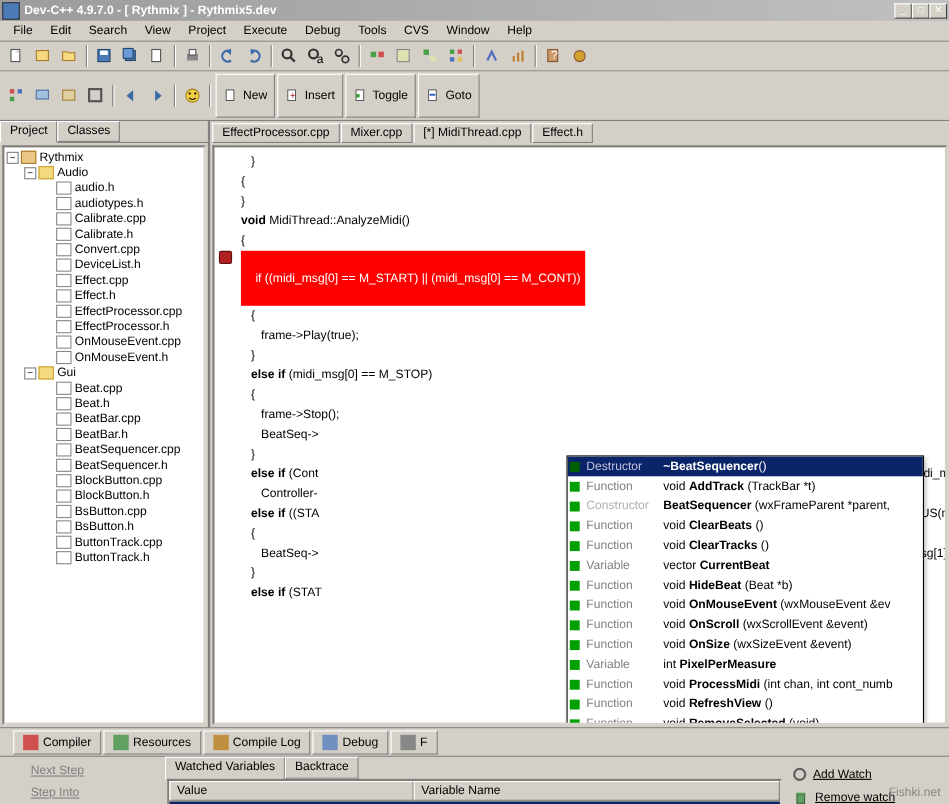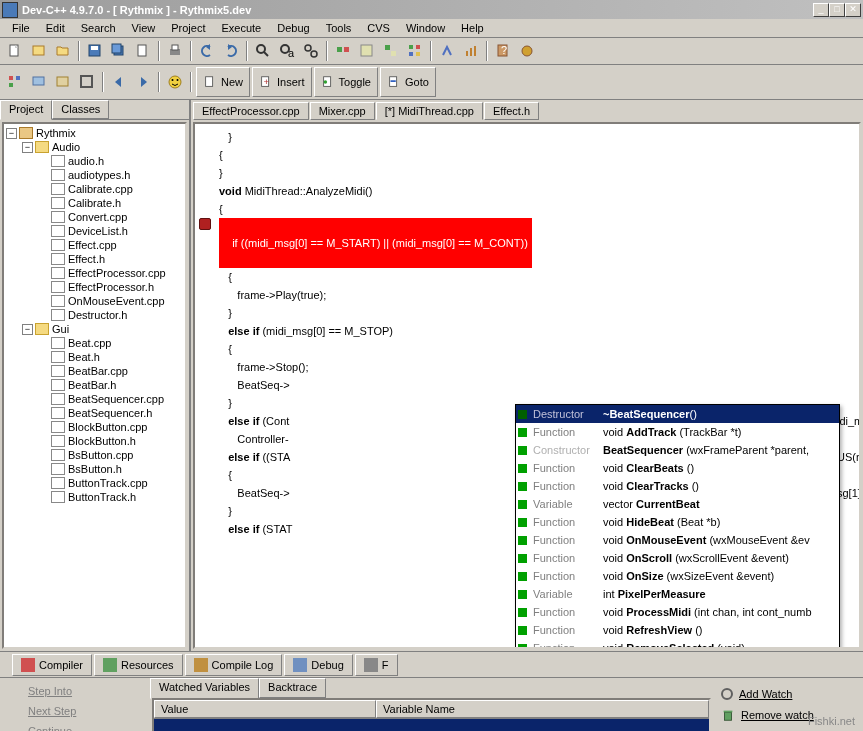--- a/index.html
+++ b/index.html
@@ -8,21 +8,21 @@
 .titlebar-icon { width: 16px; height: 16px; margin-right: 4px; background: #4a7ab8; border: 1px solid #333; }
 .titlebar-title { flex: 1; font-weight: bold; }
 .titlebar-btns { display: flex; gap: 0; }
 .tbtn { width: 16px; height: 14px; background: #d4d0c8; border: 1px solid; border-color: #fff #404040 #404040 #fff; text-align: center; line-height: 10px; font-size: 9px; cursor: pointer; font-family: Marlett, sans-serif; }
 .menubar { background: #d4d0c8; height: 19px; display: flex; align-items: center; padding: 0 4px; border-bottom: 1px solid #808080; }
 .menuitem { padding: 2px 8px; cursor: pointer; }
 .toolbar { background: #d4d0c8; padding: 2px 4px; display: flex; gap: 2px; align-items: center; border-bottom: 1px solid #808080; }
 .tb-btn { width: 22px; height: 22px; border: 1px solid #d4d0c8; cursor: pointer; display: inline-flex; align-items: center; justify-content: center; }
 .tb-btn svg { width: 16px; height: 16px; }
 .tb-sep { width: 2px; height: 20px; border-left: 1px solid #808080; border-right: 1px solid #fff; margin: 0 2px; }
-.tb-labeled { height: 30px; border: 1px solid; border-color: #fff #808080 #808080 #fff; background: #d4d0c8; padding: 0 6px; display: inline-flex; align-items: center; gap: 4px; cursor: pointer; }
+.tb-labeled { height: 40px; border: 1px solid; border-color: #fff #808080 #808080 #fff; background: #d4d0c8; padding: 0 6px; display: inline-flex; align-items: center; gap: 4px; cursor: pointer; }
 .workspace { display: flex; height: 551px; }
 .left-panel { width: 189px; background: #d4d0c8; display: flex; flex-direction: column; }
 .tabs { display: flex; height: 20px; border-bottom: 1px solid #808080; }
 .tab { padding: 2px 8px; border: 1px solid; border-color: #fff #808080 #808080 #fff; background: #d4d0c8; cursor: pointer; font-size: 11px; }
 .tab.active { background: #d4d0c8; border-bottom: 1px solid #d4d0c8; margin-bottom: -1px; }
 .tree { flex: 1; background: #fff; border: 2px inset #d4d0c8; overflow: auto; padding: 2px; margin: 2px; }
 .tree-item { display: flex; align-items: center; padding: 1px 0; white-space: nowrap; cursor: pointer; }
 .tree-toggle { width: 11px; height: 11px; border: 1px solid #808080; background: #fff; text-align: center; line-height: 8px; font-size: 9px; margin-right: 2px; }
 .tree-icon { width: 14px; height: 12px; margin-right: 3px; display: inline-block; }
 .folder-icon { background: #f5da81; border: 1px solid #c9a22f; }
@@ -363,21 +363,21 @@
           <span>EffectProcessor.h</span>
         </div>
         <div class="tree-item indent-2">
           <span style="width: 13px; display: inline-block;"></span>
           <span class="tree-icon file-icon"></span>
           <span>OnMouseEvent.cpp</span>
         </div>
         <div class="tree-item indent-2">
           <span style="width: 13px; display: inline-block;"></span>
           <span class="tree-icon file-icon"></span>
-          <span>Destructor.h</span>
+          <span>OnMouseEvent.h</span>
         </div>
         <div class="tree-item indent-1">
           <span class="tree-toggle">−</span>
           <span class="tree-icon folder-icon"></span>
           <span>Gui</span>
         </div>
         <div class="tree-item indent-2">
           <span style="width: 13px; display: inline-block;"></span>
           <span class="tree-icon file-icon"></span>
           <span>Beat.cpp</span>
@@ -569,25 +569,25 @@
     <div class="btab">
       <span class="btab-icon" style="background: rgb(136, 136, 136);"></span>
       <span>F</span>
     </div>
   </div>
 
 <div class="debug-panel">
   <div class="debug-left" id="debug-left">
       <div class="dbg-btn">
         <span style="width: 14px; height: 14px; display: inline-block;"></span>
-        <span style="text-decoration: underline;">Step Into</span>
+        <span style="text-decoration: underline;">Next Step</span>
       </div>
       <div class="dbg-btn">
         <span style="width: 14px; height: 14px; display: inline-block;"></span>
-        <span style="text-decoration: underline;">Next Step</span>
+        <span style="text-decoration: underline;">Step Into</span>
       </div>
       <div class="dbg-btn">
         <span style="width: 14px; height: 14px; display: inline-block;"></span>
         <span style="">Continue</span>
       </div>
     </div>
   <div class="debug-mid">
     <div class="debug-subtabs">
       <div class="tab active">Watched Variables</div>
       <div class="tab">Backtrace</div>

